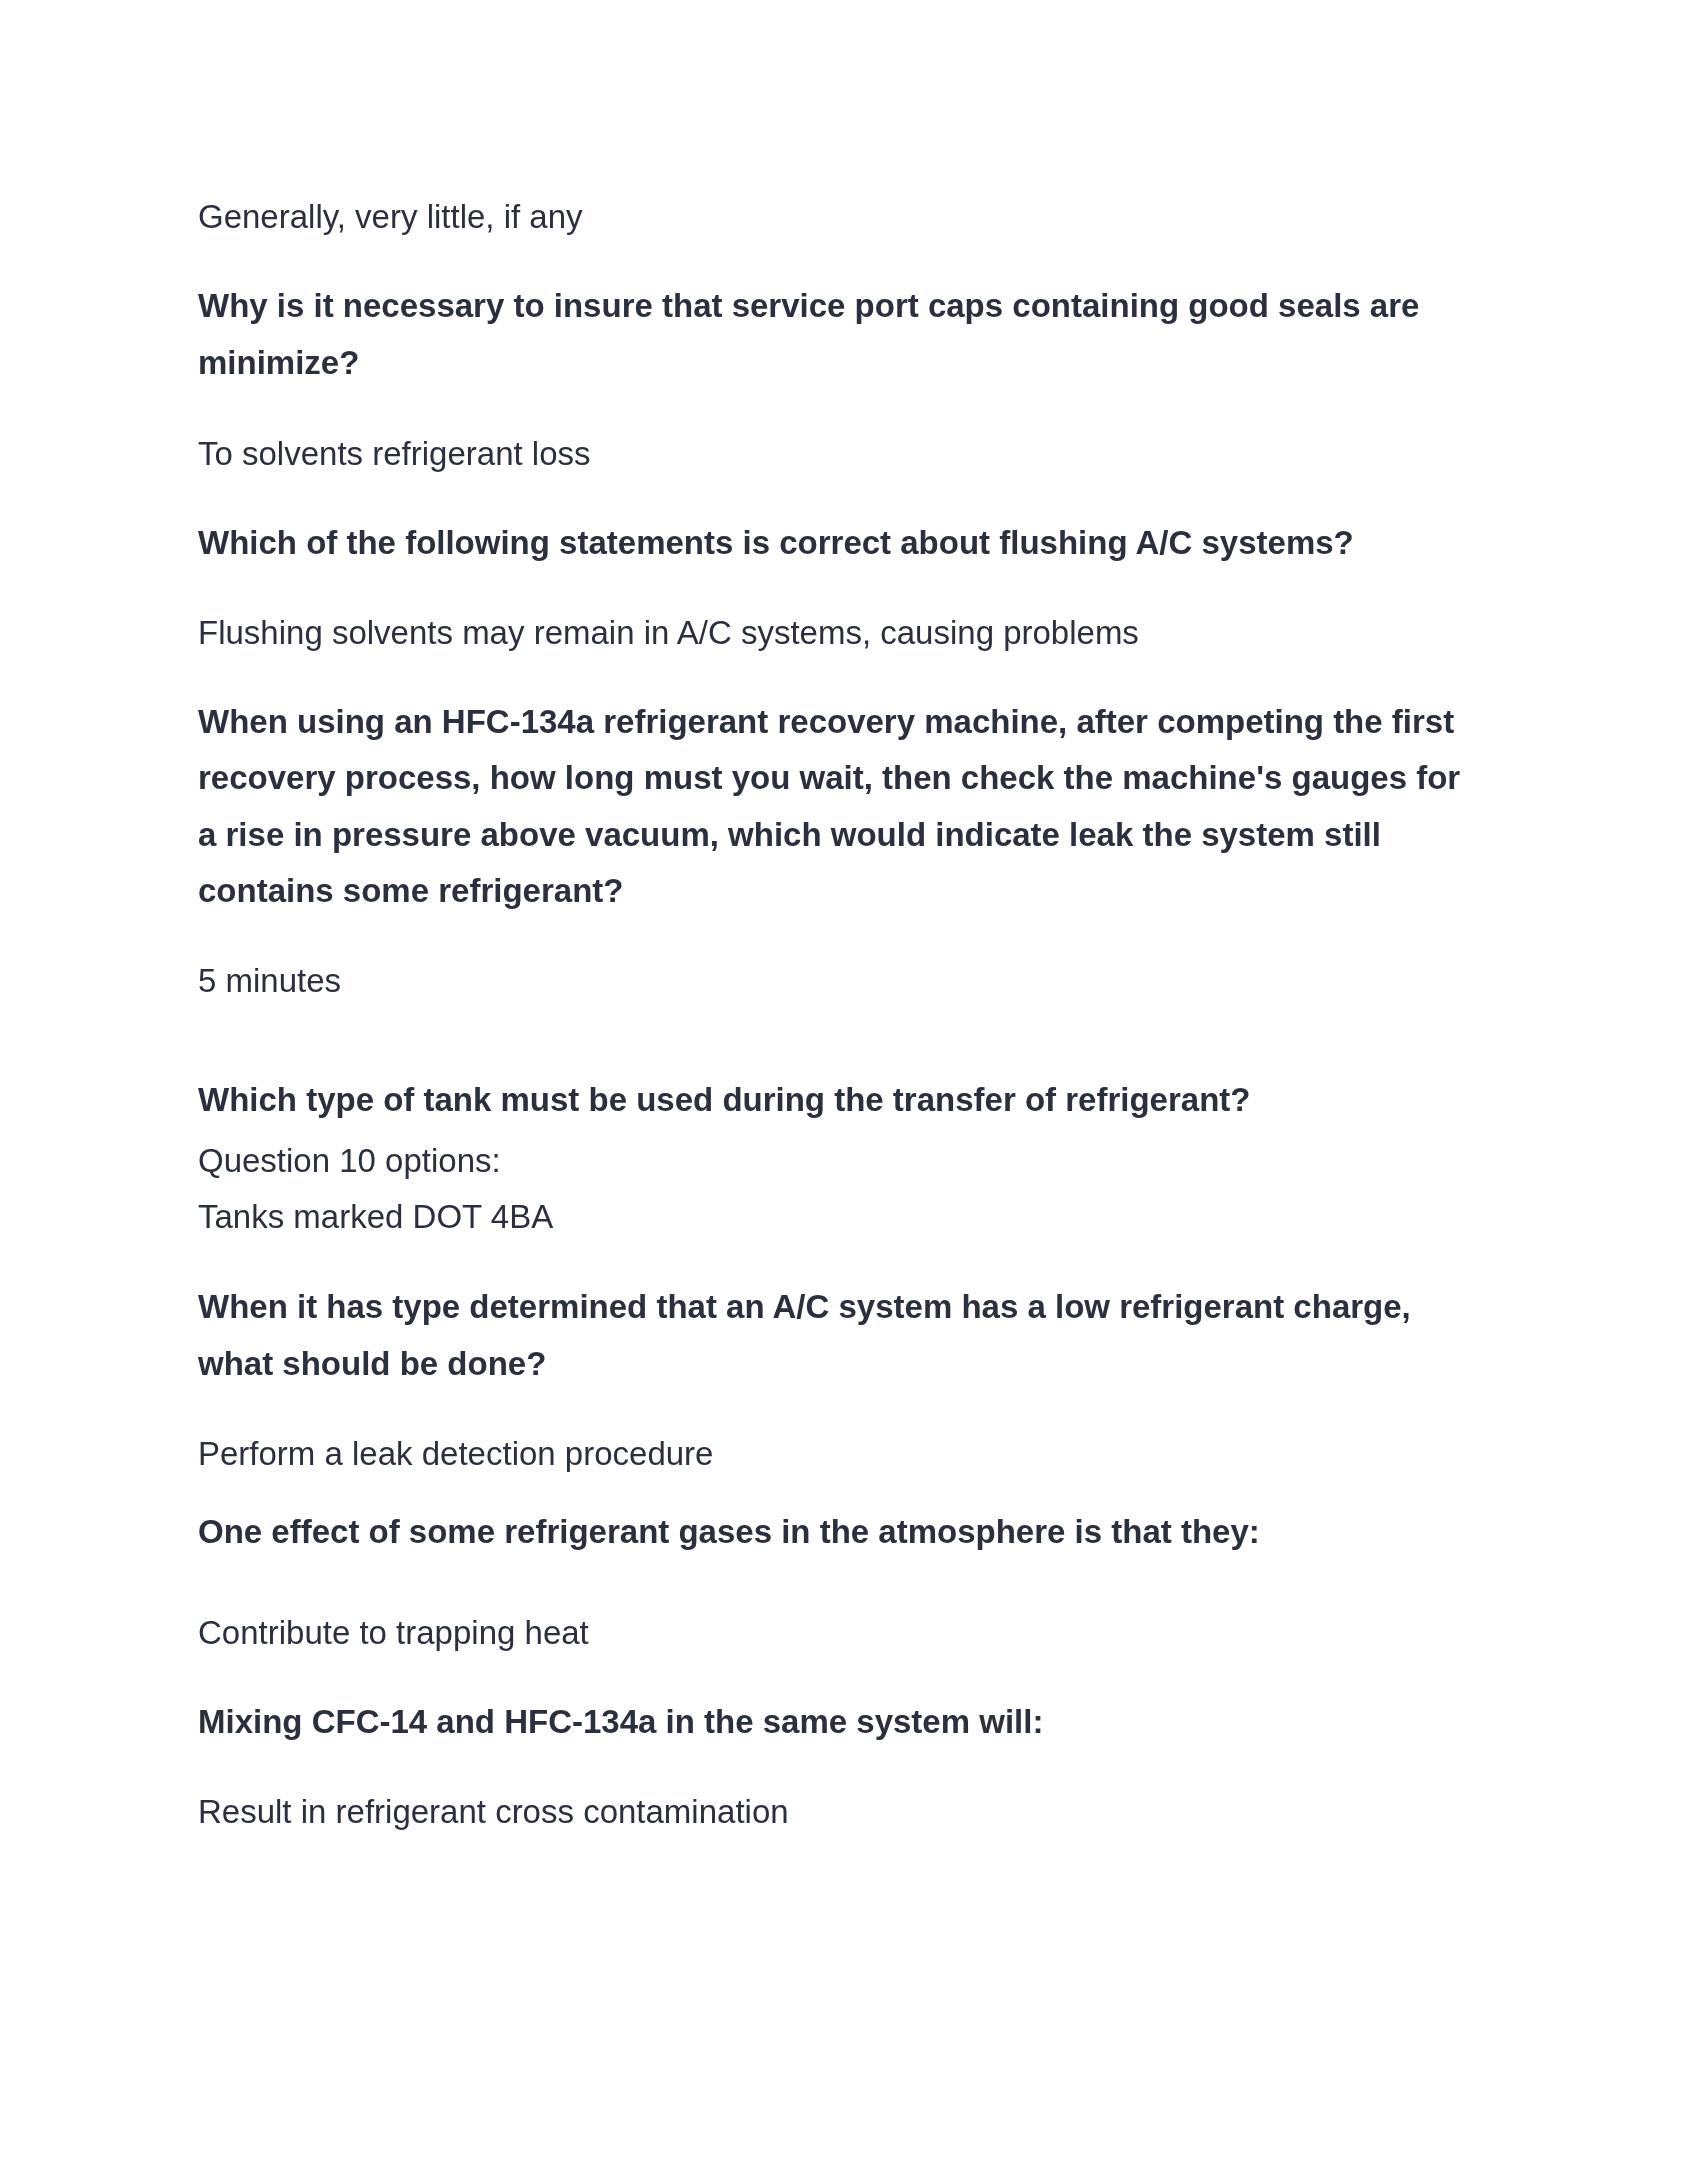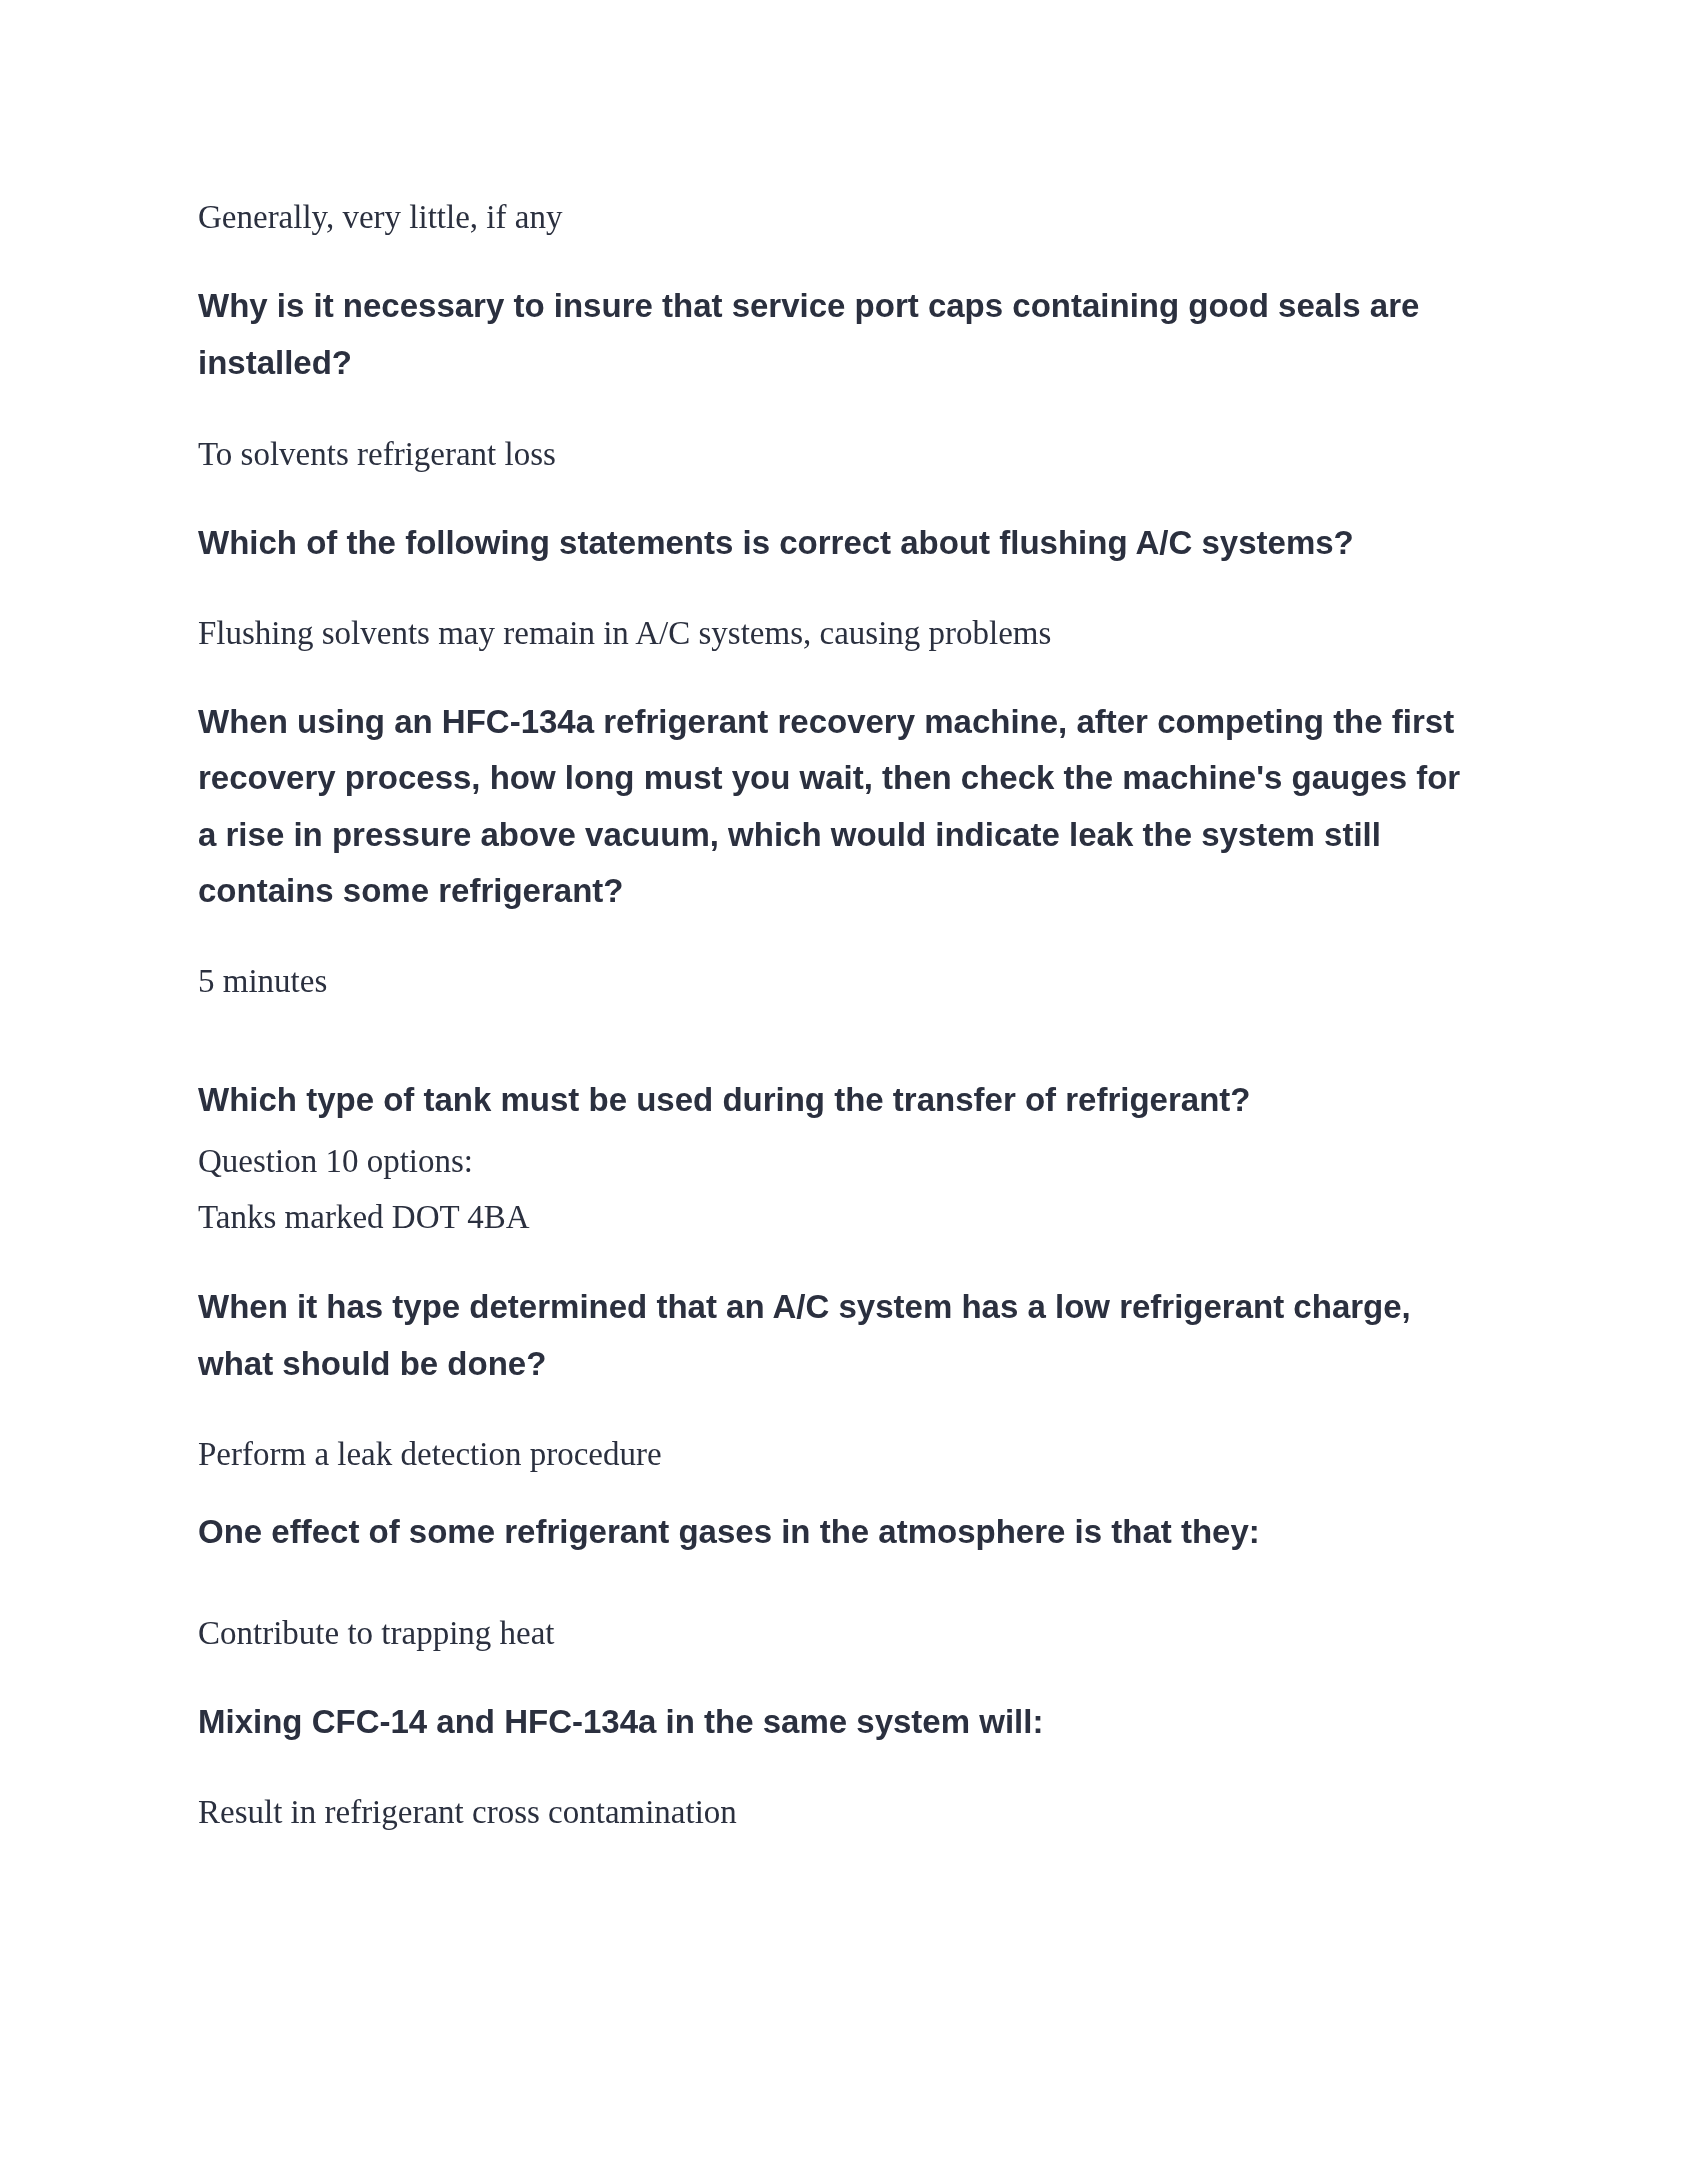--- a/index.html
+++ b/index.html
@@ -13,30 +13,30 @@
     color: #2b303f;
   }
   .line {
     position: absolute;
     left: 0;
     font-size: 33px;
     line-height: 56px;
     white-space: nowrap;
   }
   .q { font-weight: bold; }
-  .a { font-weight: normal; font-family: Liberation Serif, serif; }
+  .a { font-weight: normal; }
 </style>
 </head>
 <body>
 
 <div class="page">
   <div class="line a" style="top:189px">Generally, very little, if any</div>
 
   <div class="line q" style="top:278px">Why is it necessary to insure that service port caps containing good seals are</div>
-  <div class="line q" style="top:335px">installed?</div>
+  <div class="line q" style="top:335px">minimize?</div>
 
   <div class="line a" style="top:426px">To solvents refrigerant loss</div>
 
   <div class="line q" style="top:515px">Which of the following statements is correct about flushing A/C systems?</div>
 
   <div class="line a" style="top:605px">Flushing solvents may remain in A/C systems, causing problems</div>
 
   <div class="line q" style="top:694px">When using an HFC-134a refrigerant recovery machine, after competing the first</div>
   <div class="line q" style="top:750px">recovery process, how long must you wait, then check the machine's gauges for</div>
   <div class="line q" style="top:807px">a rise in pressure above vacuum, which would indicate leak the system still</div>

